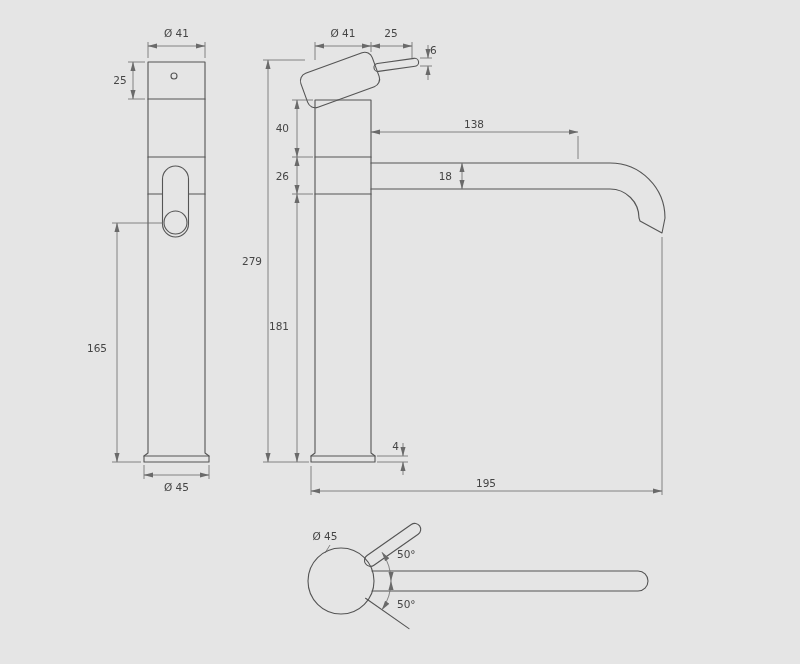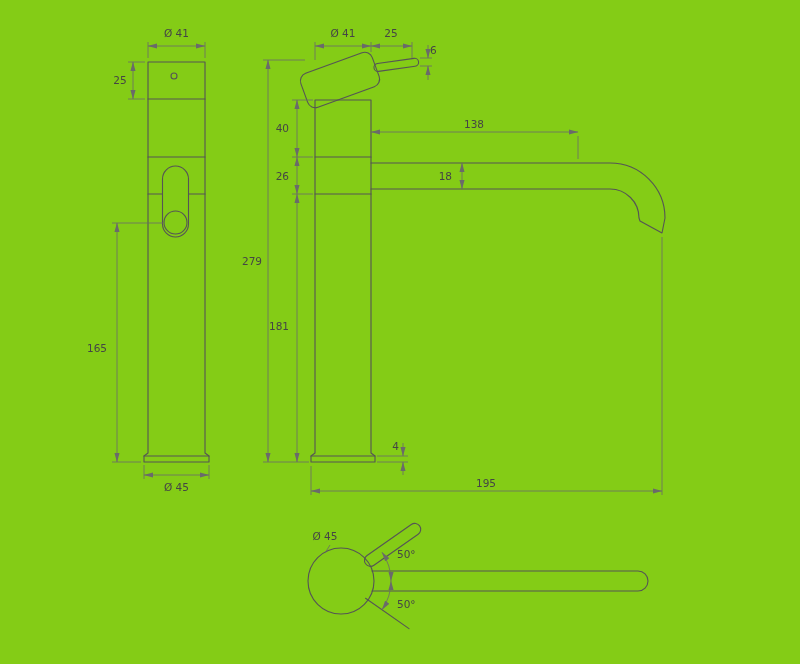--- a/index.html
+++ b/index.html
@@ -1,16 +1,16 @@
 <!DOCTYPE html>
 <html><head>
 <meta charset="utf-8">
 <style>
   html,body{margin:0;padding:0;background:#fff;}
-  .canvas{width:800px;height:664px;position:relative;background:#84cc16;overflow:hidden;}
+  .canvas{width:800px;height:664px;position:relative;background:#e5e5e5;overflow:hidden;}
   svg{display:block;}
   svg text{font-family:"DejaVu Sans","Liberation Sans",sans-serif;font-size:10.5px;fill:#454545;}
   .obj{fill:none;stroke:#555;stroke-width:1.1;stroke-linejoin:round;stroke-linecap:round;}
   .dim{fill:none;stroke:#6a6a6a;stroke-width:0.8;}
   .ext{fill:none;stroke:#6a6a6a;stroke-width:0.8;}
 </style>
 </head>
 <body>
 
 <div class="canvas">

